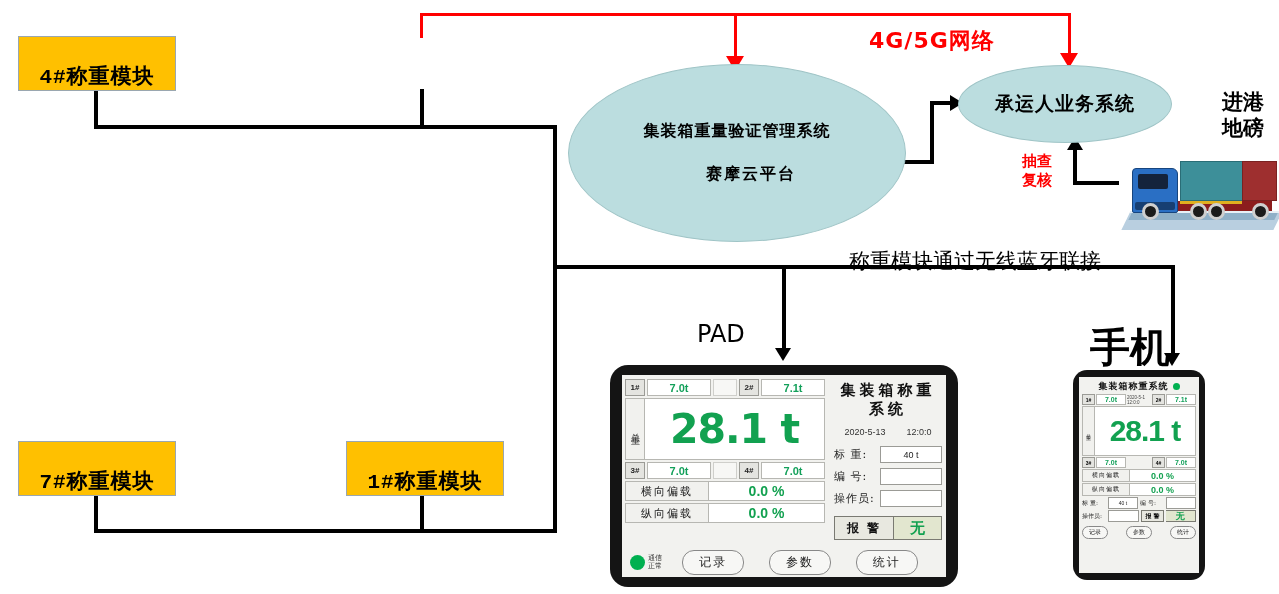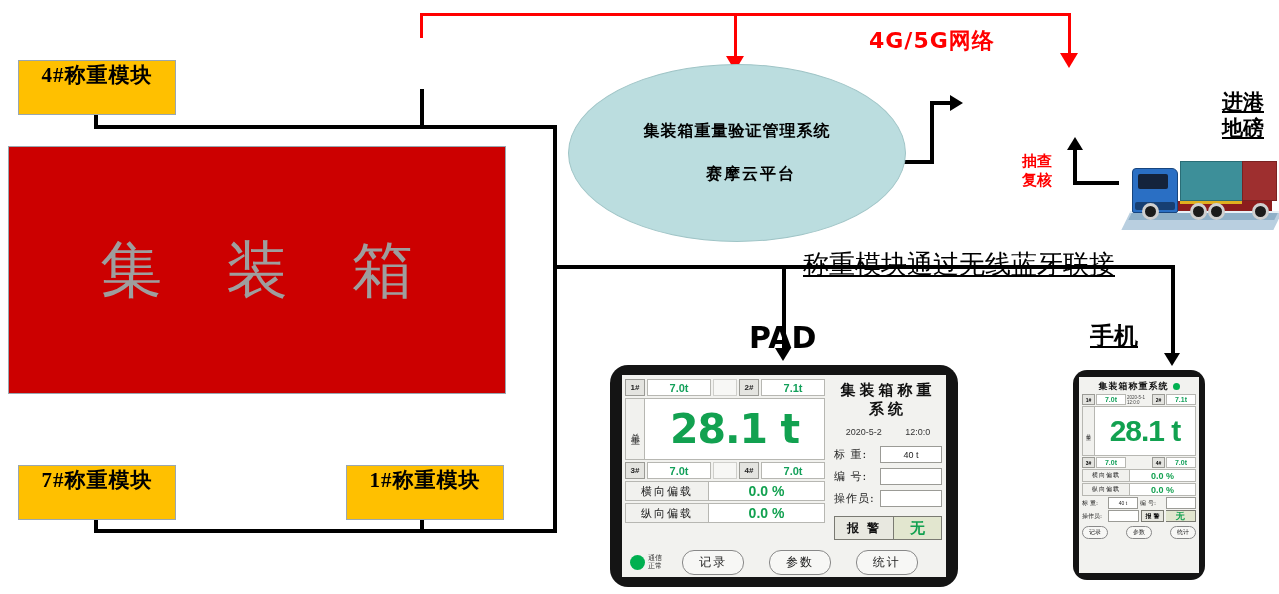--- a/index.html
+++ b/index.html
@@ -5,24 +5,23 @@
   html,body{margin:0;padding:0;}
   body{
     width:1279px;height:594px;background:#ffffff;overflow:hidden;position:relative;
     font-family:"Liberation Sans","DejaVu Sans",sans-serif;
   }
   .stage{position:absolute;left:0;top:0;width:1279px;height:594px;}
 
   
   .module-box{
     position:absolute;background:#FFC000;border:1px solid #9aa7b0;
-    display:flex;align-items:flex-start;justify-content:center;
+    display:flex;align-items:flex-end;justify-content:center;
     font-weight:bold;color:#000;font-size:21px;letter-spacing:1px;
-    font-family:Liberation Serif, serif;
-    margin-top:24px;
+    font-family:Liberation Mono, monospace;
   }
 
   
   .container-box{
     position:absolute;left:8px;top:146px;width:496px;height:246px;
     background:#CC0000;border:1px solid #9aa7b0;
     display:flex;align-items:center;justify-content:center;
   }
   .container-label{
     color:#9e9e9e;font-size:62px;font-weight:400;letter-spacing:22px;
@@ -49,21 +48,21 @@
     font-family:"DejaVu Sans","Liberation Sans",sans-serif;
   }
   #cloud-system{left:568px;top:64px;width:336px;height:176px;font-size:16px;}
   #cloud-system .l1{margin-bottom:22px;letter-spacing:1px;}
   #cloud-system .l2{letter-spacing:2px;margin-left:28px;}
   #carrier-system{left:958px;top:65px;width:212px;height:76px;font-size:19px;letter-spacing:1px;}
 
   
   .lbl{position:absolute;font-family:"DejaVu Sans","Liberation Sans",sans-serif;color:#000;}
   .lbl.red{color:#FF0000;font-weight:bold;}
-  .lbl.serif{font-family:"DejaVu Serif","Liberation Serif",serif;text-decoration:underline;}
+  .lbl.serif{font-family:"DejaVu Serif","Liberation Serif",serif;}
 
   
   .truck-wrap{position:absolute;left:1126px;top:135px;width:152px;height:95px;}
   .platform{position:absolute;left:0;bottom:0;width:152px;height:17px;background:#b9cfe0;
             border-top:2px solid #e8f0f6;transform:skewX(-26deg);}
   .platform2{position:absolute;left:4px;bottom:10px;width:146px;height:7px;background:#8fb0c8;transform:skewX(-26deg);}
   .cab{position:absolute;left:6px;bottom:17px;width:44px;height:43px;background:#2a6fc4;border:1px solid #17457e;border-radius:4px 6px 2px 2px;}
   .cab-window{position:absolute;left:5px;top:5px;width:30px;height:15px;background:#14233b;border-radius:2px;}
   .cab-bumper{position:absolute;left:2px;bottom:2px;width:40px;height:8px;background:#173f72;border-radius:2px;}
   .chassis{position:absolute;left:46px;bottom:19px;width:100px;height:10px;background:#8c1d1d;}
@@ -203,41 +202,41 @@
   <div class="module-box" style="left:18px;top:36px;width:156px;height:53px;">
     <span>4#称重模块</span>
   </div>
   <div class="module-box" style="left:18px;top:441px;width:156px;height:53px;">
     <span>7#称重模块</span>
   </div>
   <div class="module-box" style="left:346px;top:441px;width:156px;height:53px;">
     <span>1#称重模块</span>
   </div>
 
-  <div class="container-box">
-    <span class="container-label">集 装 箱</span>
-  </div>
 
   <div class="ellipse" id="cloud-system">
     <div class="l1">集装箱重量验证管理系统</div>
     <div class="l2">赛摩云平台</div>
   </div>
+  <div class="ellipse" id="carrier-system">
+    <div>承运人业务系统</div>
+  </div>
 
   <div class="lbl red" style="left:845px;top:26px;font-size:22px;letter-spacing:1px;margin-left:24px;">4G/5G网络</div>
 
   <div class="lbl serif" style="left:1222px;top:88px;font-size:21px;font-weight:bold;">进港</div>
   <div class="lbl serif" style="left:1222px;top:114px;font-size:21px;font-weight:bold;">地磅</div>
 
   <div class="lbl red" style="left:1022px;top:152px;font-size:15px;">抽查</div>
   <div class="lbl red" style="left:1022px;top:171px;font-size:15px;">复核</div>
 
-  <div class="lbl serif" style="left:803px;top:247px;font-size:26px;">称重模块通过无线蓝牙联接</div>
-
-  <div class="lbl" style="left:749px;top:320px;font-size:30px;font-weight:bold;">PAD</div>
-  <div class="lbl serif" style="left:1090px;top:320px;font-size:24px;font-weight:bold;">手机</div>
+  <div class="lbl serif" style="left:849px;top:247px;font-size:21px;">称重模块通过无线蓝牙联接</div>
+
+  <div class="lbl" style="left:697px;top:320px;font-size:24px;font-weight:normal;">PAD</div>
+  <div class="lbl serif" style="left:1090px;top:320px;font-size:40px;font-weight:bold;">手机</div>
 
   <div class="truck-wrap">
     <div class="platform"></div>
     <div class="platform2"></div>
     <div class="chassis"></div>
     <div class="cont-stripe"></div>
     <div class="cont-teal"></div>
     <div class="cont-red"></div>
     <div class="cab">
       <div class="cab-window"></div>
@@ -280,21 +279,21 @@
         </div>
         <div class="bias-row">
           <div class="bias-name">纵向偏载</div>
           <div class="bias-val">0.0 %</div>
         </div>
       </div>
 
       <div class="pad-right">
         <div class="pad-title">集装箱称重系统</div>
         <div class="dt-row">
-          <span>2020-5-2</span>
+          <span>2020-5-13</span>
           <span>12:0:0</span>
         </div>
 
         <div class="field-row">
           <span class="field-label">标 重:</span>
           <span class="field-box">40 t</span>
         </div>
         <div class="field-row">
           <span class="field-label">编 号:</span>
           <span class="field-box"></span>

